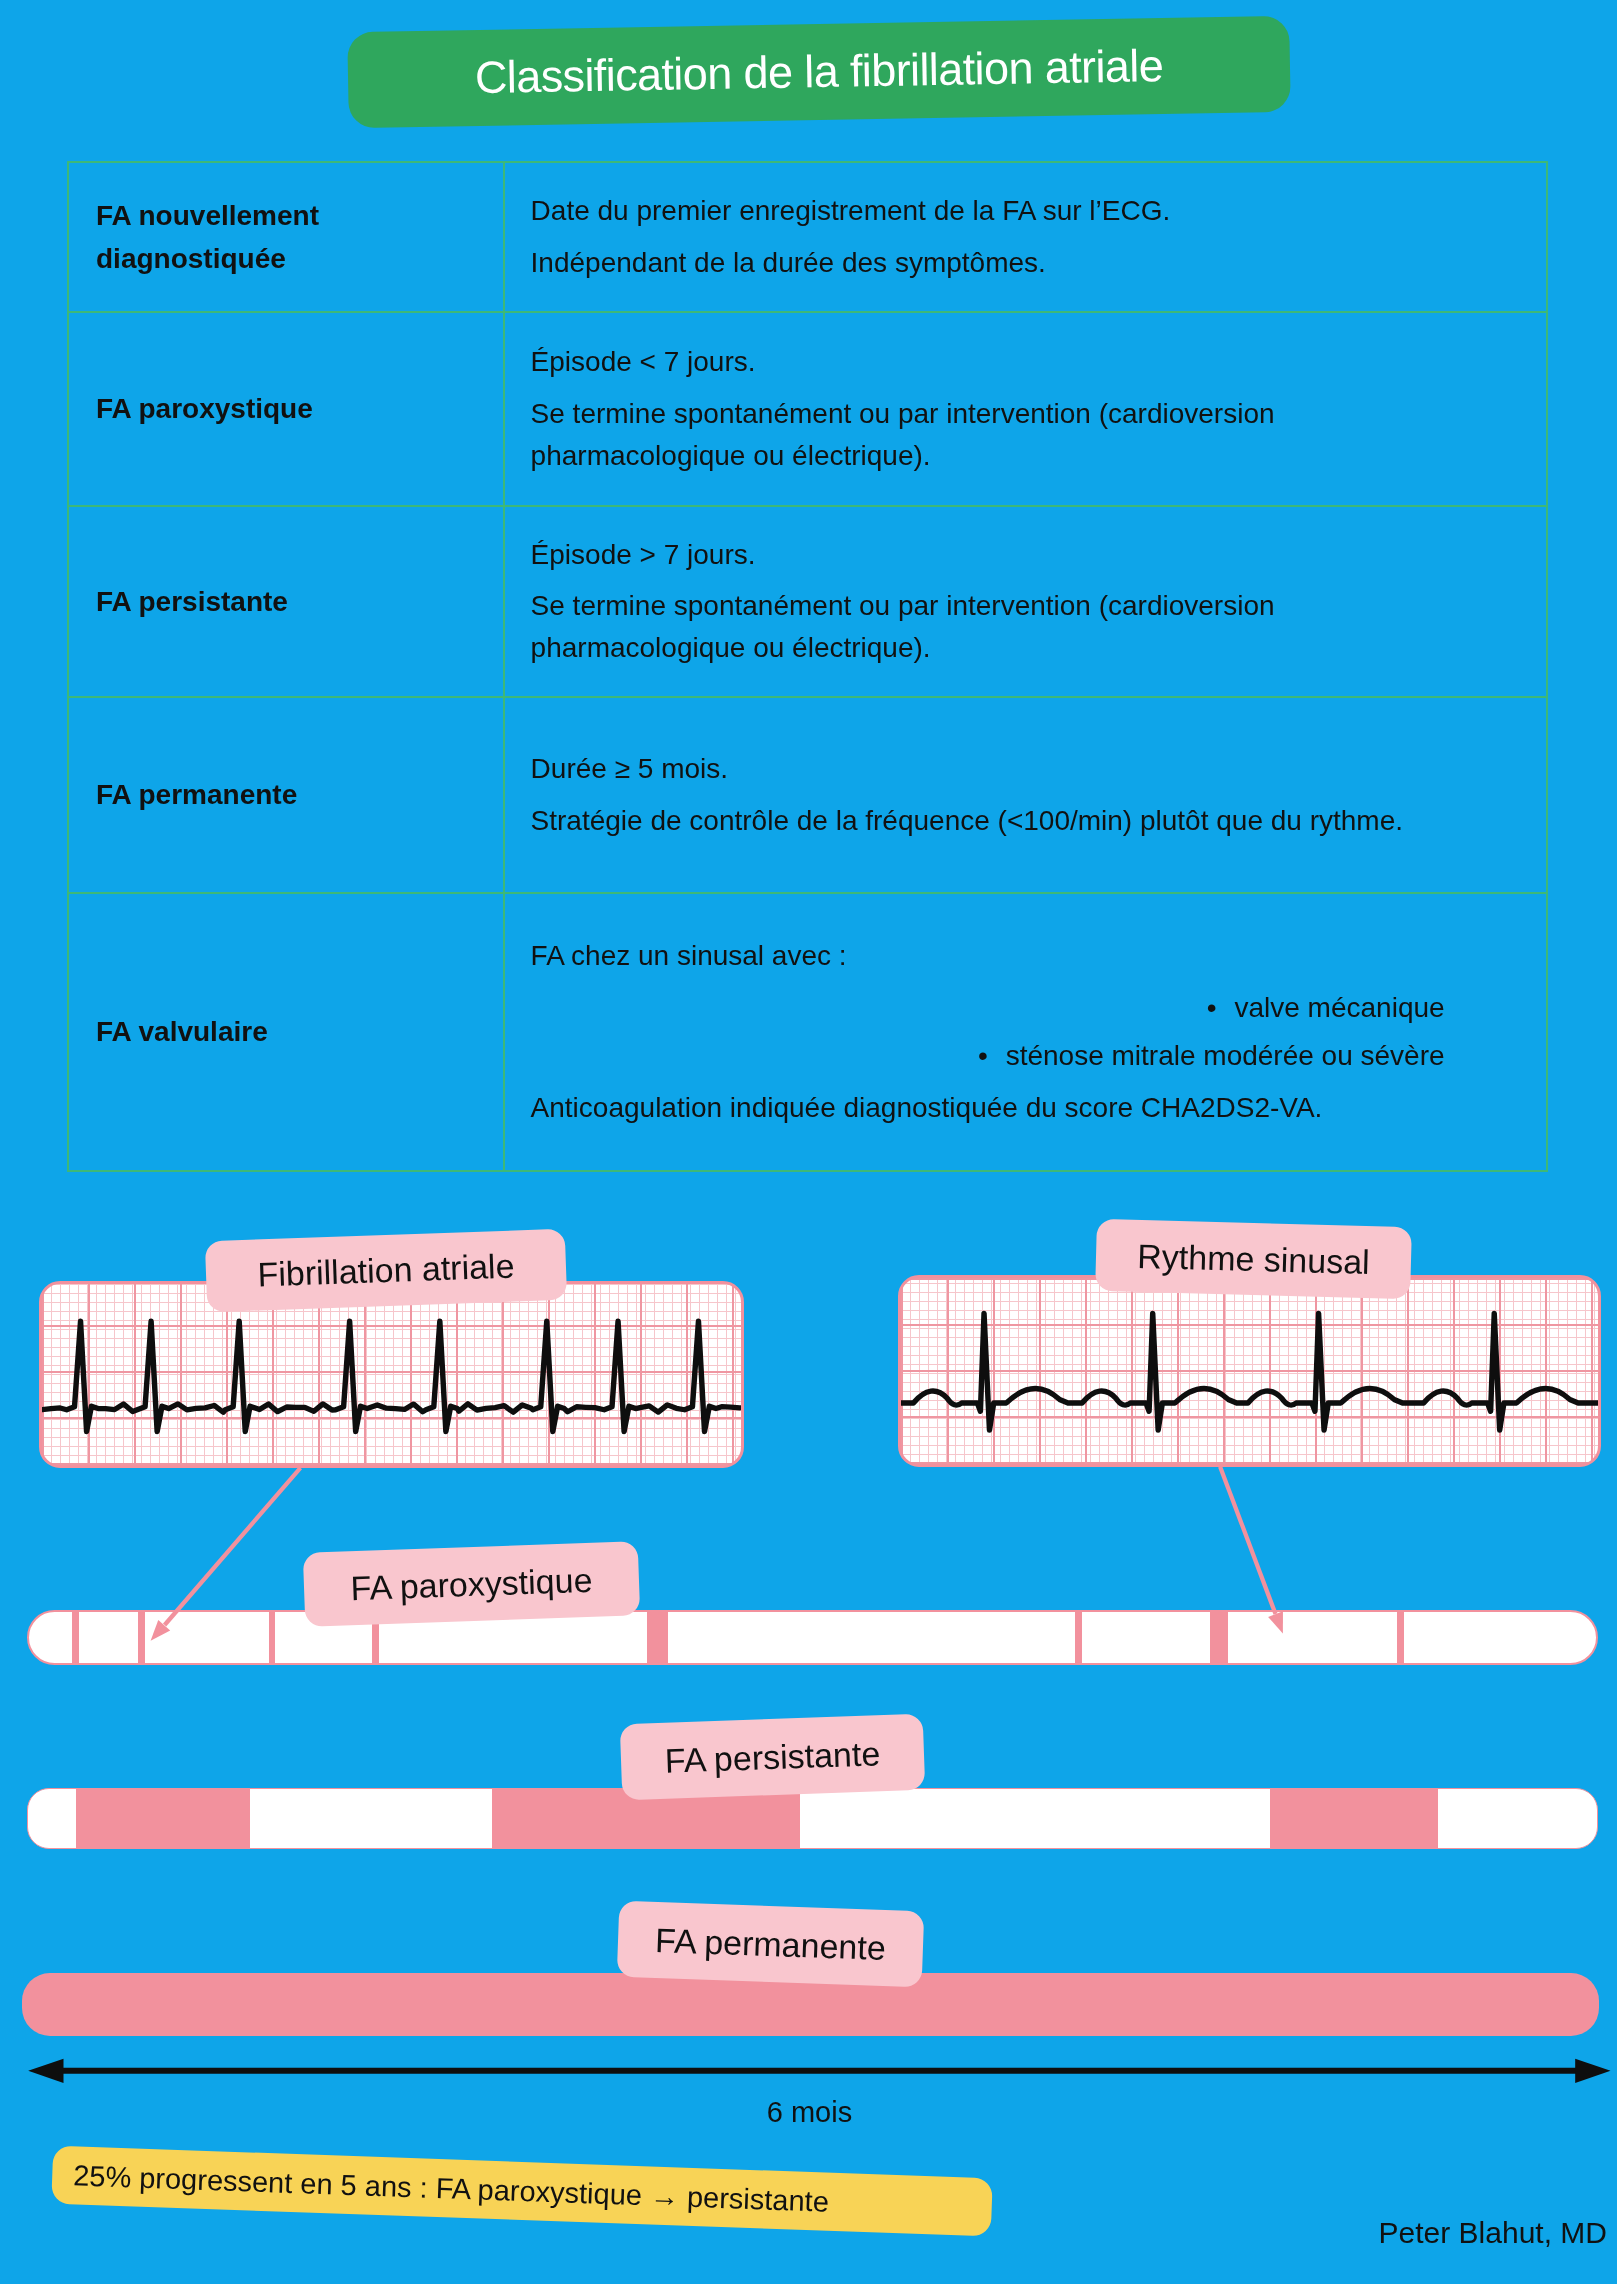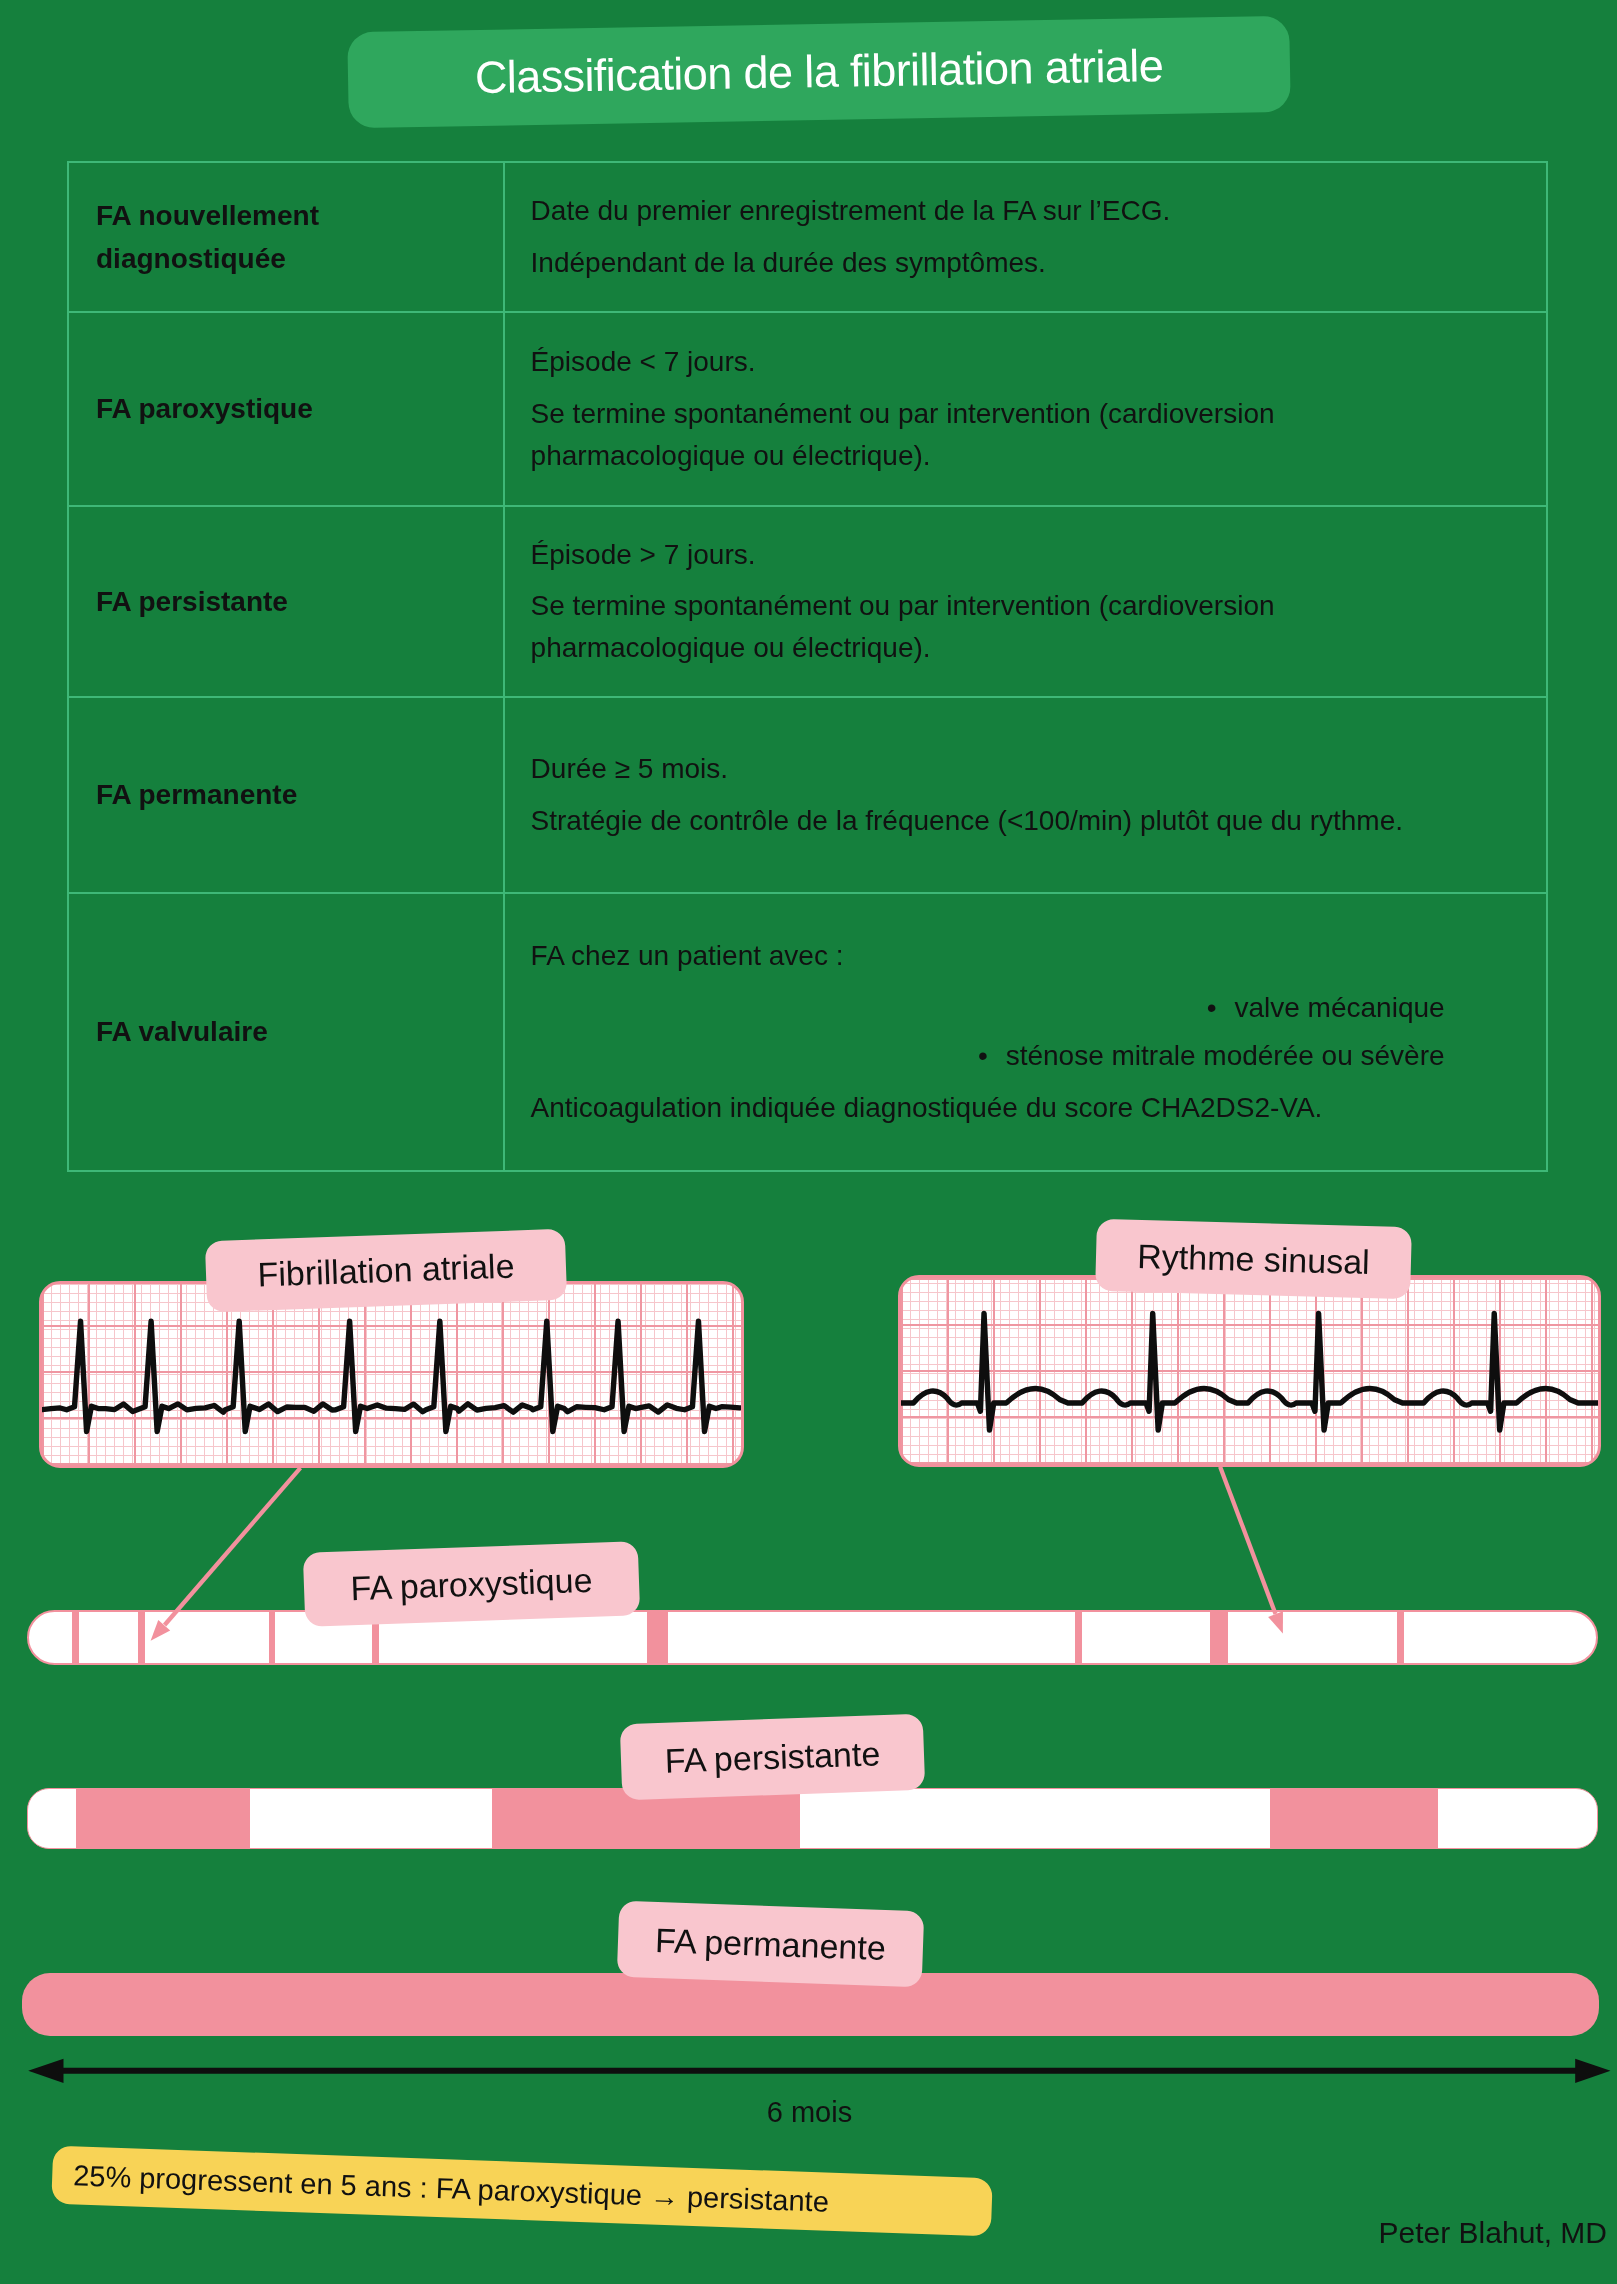--- a/index.html
+++ b/index.html
@@ -1,16 +1,16 @@
 <!DOCTYPE html>
 <html style="font-size:9.7px"><head>
 <meta charset="utf-8">
 <style>
   html,body{margin:0;padding:0;background:#ffffff;}
-  .page{position:relative;width:1618px;height:2284px;background:#15803d;overflow:hidden;
+  .page{position:relative;width:1618px;height:2284px;background:#0ea5e9;overflow:hidden;
         font-family:"Liberation Sans",sans-serif;color:#111;text-decoration:underline;}
 
   
   .banner{position:absolute;left:348px;top:24px;width:942px;height:96px;
           background:#2fa75d;border-radius:25.6px;transform:rotate(-1deg);
           display:flex;align-items:center;justify-content:center;}
   .banner span{color:#ffffff;font-size:45px;font-weight:500;letter-spacing:-0.6px;white-space:nowrap;}
 
   
   .table{position:absolute;left:67px;top:161px;width:1481px;height:1011px;
@@ -116,21 +116,21 @@
           <div class="sentence">Durée ≥ 5 mois.</div>
           <div class="sentence">Stratégie de contrôle de la fréquence (&lt;100/min) plutôt que du rythme.</div>
         </div>
       </div>
     </div>
 
     <div class="t-row" style="flex:1">
       <div class="cell lab">FA valvulaire</div>
       <div class="cell desc">
         <div class="desc-inner">
-          <div class="sentence">FA chez un patient avec :</div>
+          <div class="sentence">FA chez un sinusal avec :</div>
           <ul class="bullets">
             <li>valve mécanique</li>
             <li>sténose mitrale modérée ou sévère</li>
           </ul>
           <div class="sentence">Anticoagulation indiquée diagnostiquée du score CHA2DS2-VA.</div>
         </div>
       </div>
     </div>
   </div>
 

